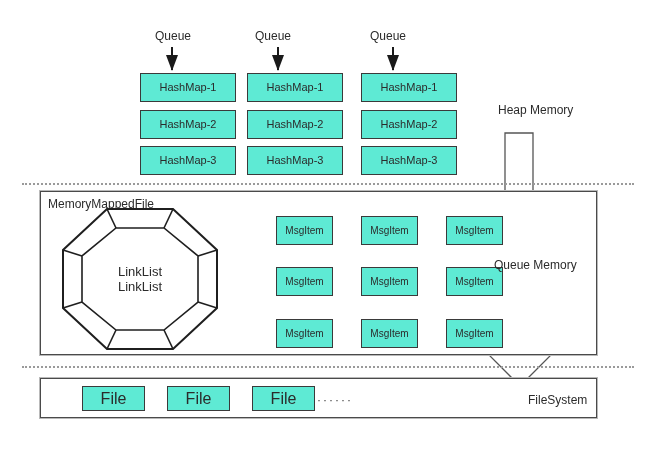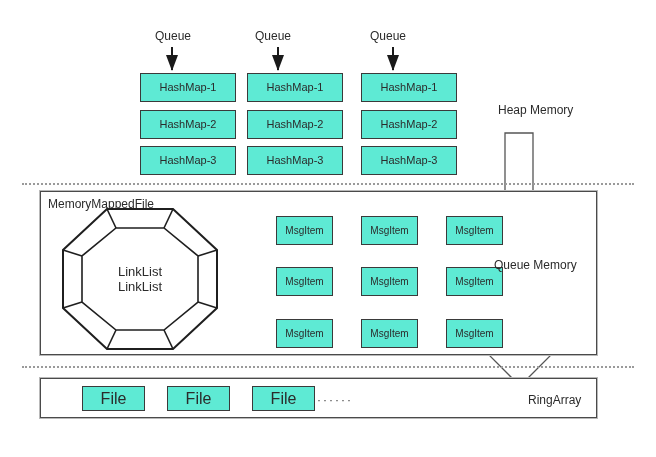--- a/index.html
+++ b/index.html
@@ -195,18 +195,18 @@
 
   <div class="abs box msgitem-box" style="left:260px; top:319px;">MsgItem</div>
   <div class="abs box msgitem-box" style="left:345px; top:319px;">MsgItem</div>
   <div class="abs box msgitem-box" style="left:430px; top:319px;">MsgItem</div>
 
   <div class="abs section-frame" style="left:40px; top:378px; width:557px; height:40px;"></div>
   <div class="abs box file-box" style="left:66px; top:386px;">File</div>
   <div class="abs box file-box" style="left:151px; top:386px;">File</div>
   <div class="abs box file-box" style="left:236px; top:386px;">File</div>
   <div class="abs label label-dots" style="left:317px; top:394px;">······</div>
-  <div class="abs label label-section" style="left:528px; top:394px;">RingArray</div>
+  <div class="abs label label-section" style="left:528px; top:394px;">FileSystem</div>
 
   <div class="abs label label-memory" style="left:498px; top:104px;">Heap Memory</div>
   <div class="abs label label-memory" style="left:494px; top:259px;">Queue Memory</div>
 
 </div>
 
 </body></html>

